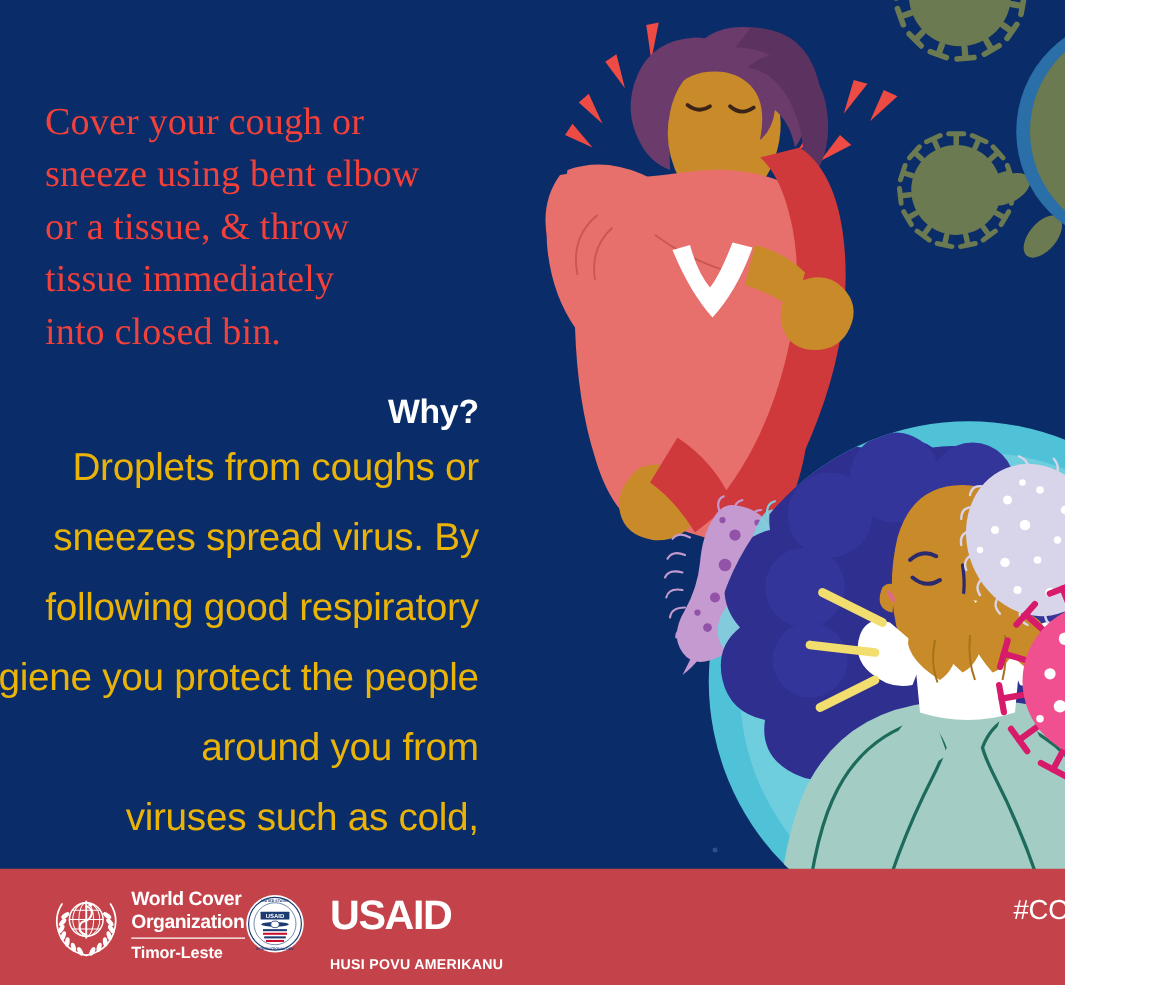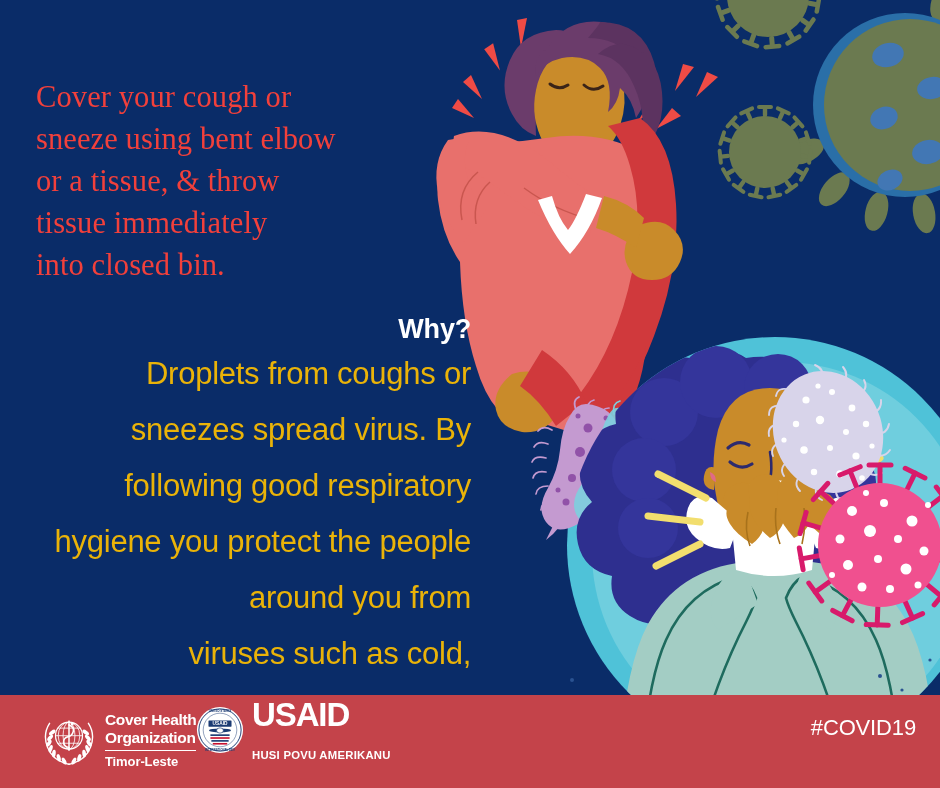--- a/index.html
+++ b/index.html
@@ -7,21 +7,21 @@
 
   html, body {
     width: 940px;
     height: 788px;
     overflow: hidden;
     font-family: "Liberation Sans", sans-serif;
   }
 
   #poster {
     position: relative;
-    width: 940px;
+    width: 852px;
     height: 788px;
     background: #0A2C68;
     overflow: hidden;
   }
 
   
   #artwork {
     position: absolute;
     inset: 0;
     width: 940px;
@@ -105,24 +105,24 @@
   #who-region {
     font-size: 13px;
     font-weight: bold;
     letter-spacing: -0.1px;
     text-align: left;
   }
 
   #usaid-logo {
     position: absolute;
     left: 196px;
-    top: 3px;
+    top: 20px;
     display: flex;
-    align-items: center;
-    gap: 8px;
+    align-items: flex-start;
+    gap: 20px;
   }
   #usaid-wordmark { color: #FFFFFF; }
   #usaid-name {
     font-size: 33px;
     font-weight: bold;
     letter-spacing: -1.1px;
     line-height: 33px;
   }
   #usaid-tagline {
     font-size: 11.3px;
@@ -683,21 +683,21 @@
           <path d="M25 42 h50"></path>
           <path d="M29 28 h42"></path>
           <path d="M29 56 h42"></path>
         </g>
 
         <rect x="48.6" y="14" width="2.8" height="56" fill="#FFFFFF"></rect>
         <path d="M50 22 q10 4 8 12 q-2 8 -10 10 q-8 2 -8 10 q0 8 10 10" fill="none" stroke="#FFFFFF" stroke-width="3" stroke-linecap="round"></path>
         <circle cx="56" cy="20" r="3" fill="#FFFFFF"></circle>
       </svg>
       <div id="who-wordmark">
-        <div id="who-name">Cover Health
+        <div id="who-name">World Cover
 Organization</div>
         <div id="who-rule"></div>
         <div id="who-region">Timor-Leste</div>
       </div>
     </div>
 
     <div id="usaid-logo">
       <svg width="48" height="48" viewBox="0 0 100 100">
         <circle cx="50" cy="50" r="48" fill="#FFFFFF"></circle>
         <circle cx="50" cy="50" r="44" fill="none" stroke="#1B3B73" stroke-width="2"></circle>

